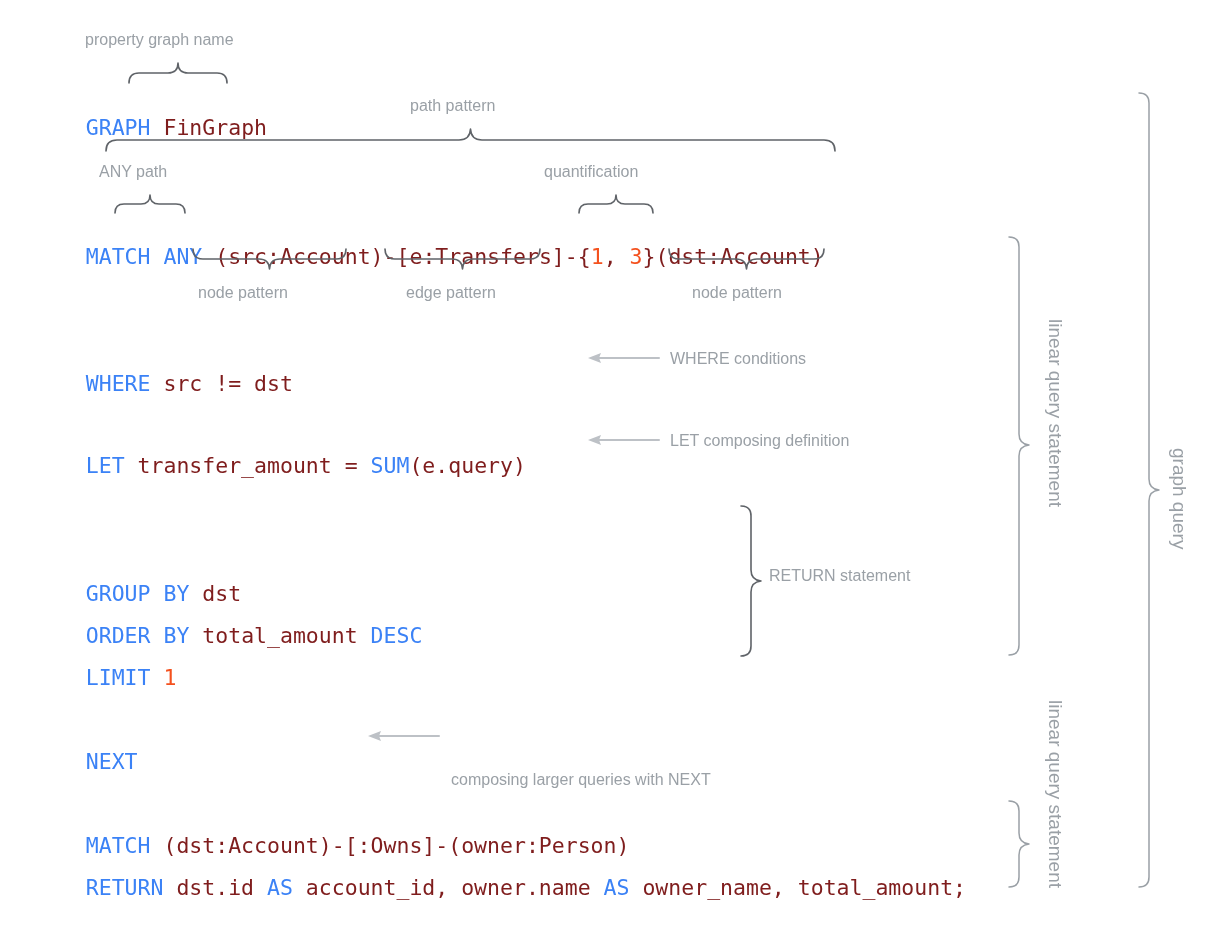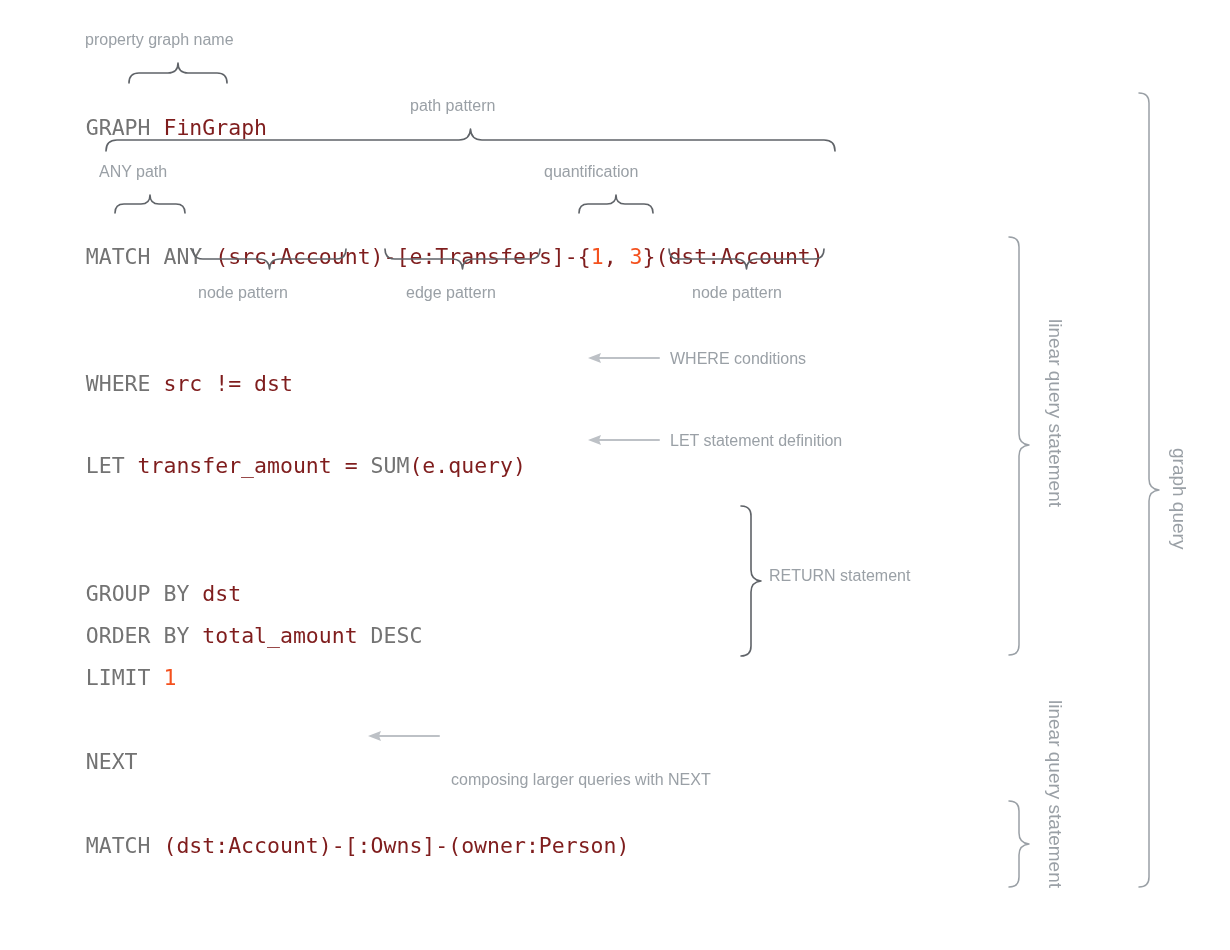--- a/index.html
+++ b/index.html
@@ -19,21 +19,21 @@
   }
   .code-line {
     position: absolute;
     font-family: "DejaVu Sans Mono", monospace;
     font-size: 21.5px;
     line-height: 26px;
     white-space: pre;
     color: #202124;
     letter-spacing: 0px;
   }
-  .kw { color: #737373; }
+  .kw { color: #3b82f6; }
   .num { color: #f4511e; }
   .plain { color: #7f1d1d; }
 
   .anno {
     position: absolute;
     font-family: "Liberation Sans", sans-serif;
     font-size: 16px;
     color: #9aa0a6;
     white-space: nowrap;
     line-height: 22px;
@@ -132,21 +132,21 @@
   </svg>
   <div class="anno" style="left:670px; top:348px;">WHERE conditions</div>
 
   <div class="code-line" style="left:34px; top:427px;">
     <span class="kw">LET</span><span class="plain"> transfer_amount = </span><span class="kw">SUM</span><span class="plain">(e.query)</span>
   </div>
   <svg class="arrow-svg" style="left:588px; top:433px;" width="72" height="14" viewBox="0 0 72 14">
     <line x1="71" y1="7" x2="10" y2="7"></line>
     <polygon points="0,7 13,2 11,7 13,12"></polygon>
   </svg>
-  <div class="anno" style="left:670px; top:430px;">LET statement definition</div>
+  <div class="anno" style="left:670px; top:430px;">LET composing definition</div>
 
 
   <div class="code-line" style="left:34px; top:597px;">
     <span class="kw">ORDER</span><span class="plain"> </span><span class="kw">BY</span><span class="plain"> total_amount </span><span class="kw">DESC</span>
   </div>
 
   <div class="code-line" style="left:34px; top:555px;">
     <span class="kw">GROUP</span><span class="plain"> </span><span class="kw">BY</span><span class="plain"> dst</span>
   </div>
 
@@ -165,20 +165,23 @@
   <svg class="arrow-svg" style="left:368px; top:729px;" width="72" height="14" viewBox="0 0 72 14">
     <line x1="71" y1="7" x2="10" y2="7"></line>
     <polygon points="0,7 13,2 11,7 13,12"></polygon>
   </svg>
   <div class="anno" style="left:451px; top:726px;margin-top:43px;">composing larger queries with NEXT</div>
 
   <div class="code-line" style="left:34px; top:807px;">
     <span class="kw">MATCH</span><span class="plain"> (dst:Account)-[:Owns]-(owner:Person)</span>
   </div>
 
+  <div class="code-line" style="left:34px; top:849px;">
+    <span class="kw">RETURN</span><span class="plain"> dst.id </span><span class="kw">AS</span><span class="plain"> account_id, owner.name </span><span class="kw">AS</span><span class="plain"> owner_name, total_amount;</span>
+  </div>
 
   <svg class="brace-svg brace-light" style="left:1008px; top:236px;" width="22" height="420" viewBox="0 0 22 420">
     <path d="M1 1 Q11 1 11 11 L11 198 Q11 208 21 209 Q11 210 11 220 L11 409 Q11 419 1 419"></path>
   </svg>
   <div class="anno-rot" style="left:1066px; top:319px;">linear query statement</div>
 
   <svg class="brace-svg brace-light" style="left:1008px; top:800px;" width="22" height="88" viewBox="0 0 22 88">
     <path d="M1 1 Q11 1 11 11 L11 33 Q11 43 21 44 Q11 45 11 55 L11 77 Q11 87 1 87"></path>
   </svg>
   <div class="anno-rot" style="left:1066px; top:700px;">linear query statement</div>

